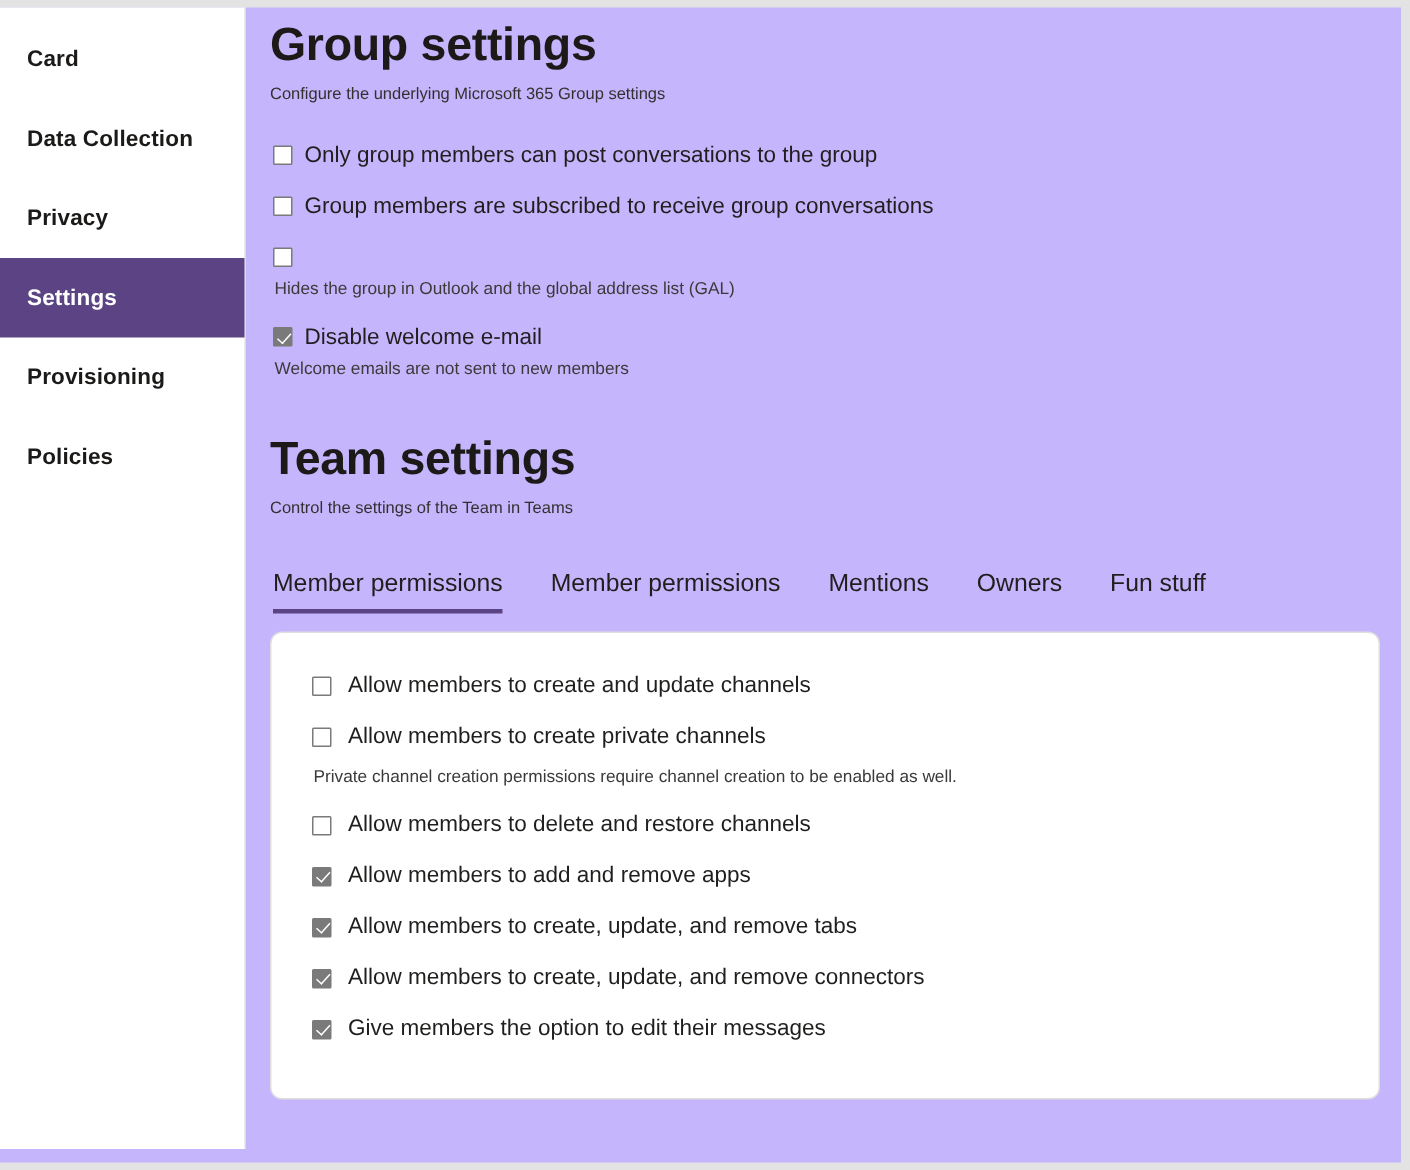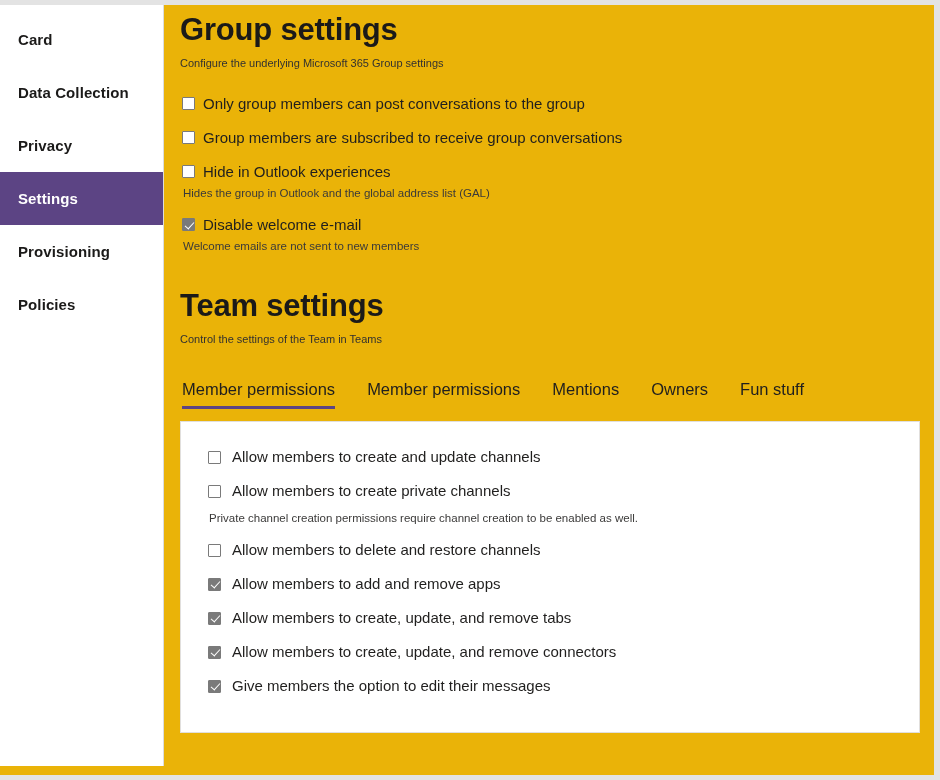--- a/index.html
+++ b/index.html
@@ -15,21 +15,21 @@
     color: #201f1e;
     overflow: hidden;
   }
 
   
   #app-window {
     position: relative;
     box-sizing: border-box;
     width: 940px;
     height: 780px;
-    background: #eab308;
+    background: #c4b5fd;
     border-top: 5px solid #e3e3e3;
     border-right: 6px solid #e3e3e3;
     border-bottom: 5px solid #e3e3e3;
     display: flex;
     align-items: stretch;
   }
 
   
   #sidebar {
     box-sizing: border-box;
@@ -165,21 +165,21 @@
   .tab.active {
     border-bottom-color: #5c4484;
   }
 
   
   #perm-card {
     box-sizing: border-box;
     margin-top: 12px;
     margin-right: 14px;
     border: 1px solid #e1dfdd;
-    border-radius: 0;
+    border-radius: 8px;
     background: #ffffff;
     padding: 26px 0 24px 27px;
     height: 312px;
   }
   #perm-card .p-item { margin-bottom: 0; }
   #perm-card .cb-row { height: 18px; }
   #perm-card .p-item { margin-bottom: 16px; }
   #perm-card .p-item:last-child { margin-bottom: 0; }
   #perm-card .helper { margin-top: 11px; padding-left: 1px; }
   #perm-card .box { margin-right: 11px; }
@@ -224,21 +224,20 @@
           </div>
           <div class="g-item">
             <label class="cb-row">
               <span class="box"></span>
               <span class="cb-label">Group members are subscribed to receive group conversations</span>
             </label>
           </div>
           <div class="g-item">
             <label class="cb-row">
               <span class="box"></span>
-              <span class="cb-label">Hide in Outlook experiences</span>
             </label>
             <div class="helper">Hides the group in Outlook and the global address list (GAL)</div>
           </div>
           <div class="g-item">
             <label class="cb-row">
               <span class="box checked"></span>
               <span class="cb-label">Disable welcome e-mail</span>
             </label>
             <div class="helper">Welcome emails are not sent to new members</div>
           </div>

